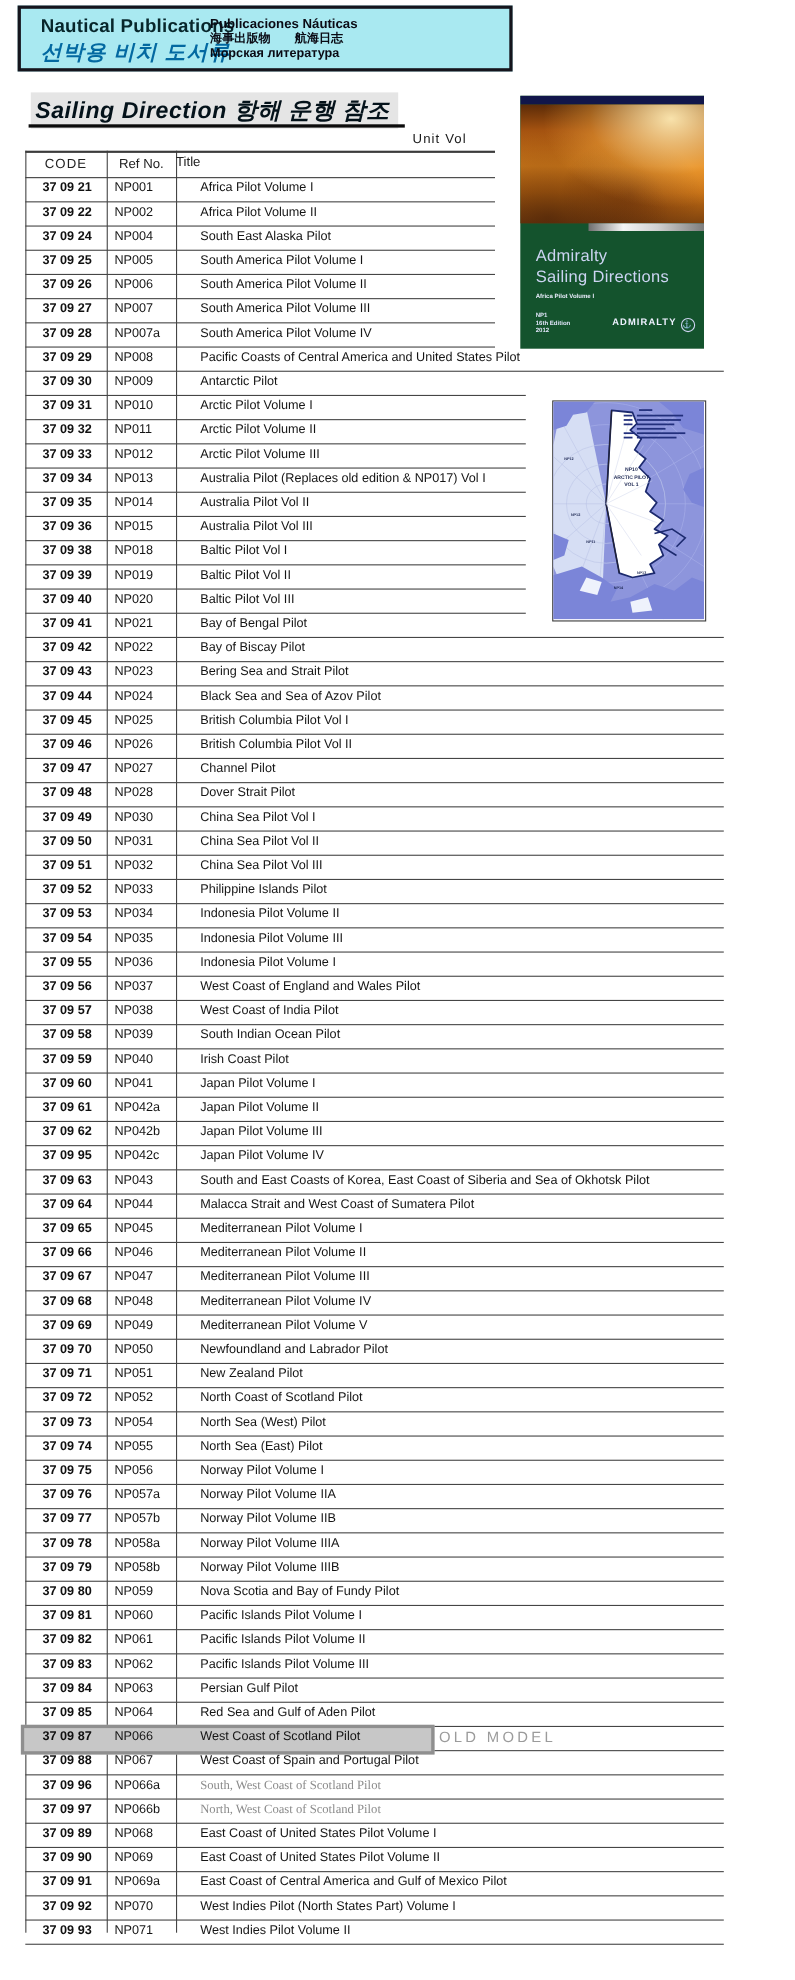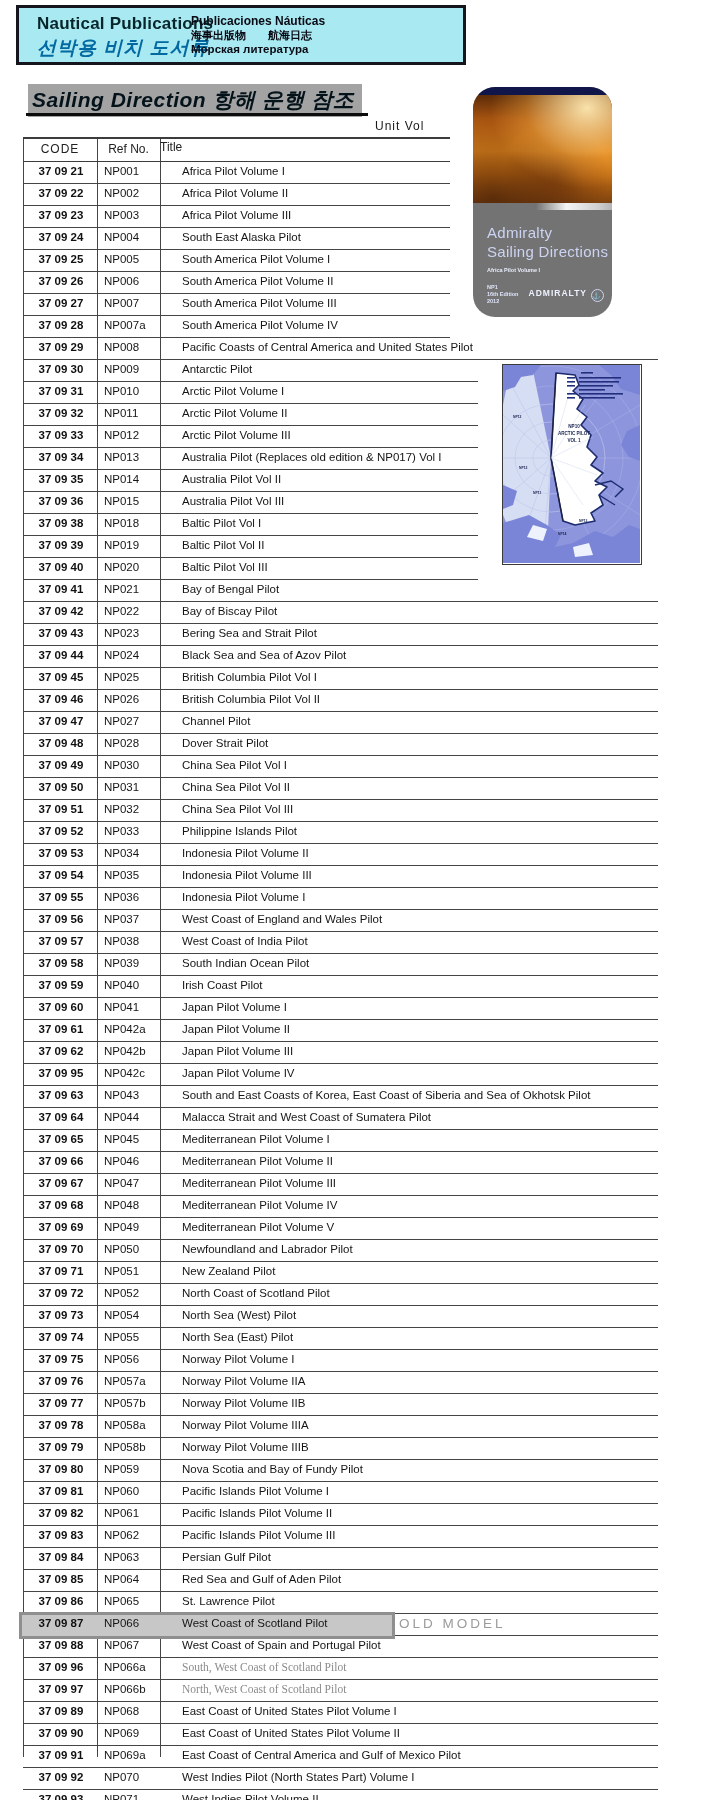--- a/index.html
+++ b/index.html
@@ -11,21 +11,21 @@
   .hb-left{position:absolute;left:18px;top:6px;}
   .hb-title-en{font-size:17px;font-weight:bold;color:#07262b;letter-spacing:.2px;}
   .hb-title-ko{font-size:19px;font-weight:bold;font-style:italic;color:#0369a1;margin-top:1px;letter-spacing:1px;}
   .hb-right{position:absolute;left:172px;top:6px;line-height:14px;}
   .hb-es{font-size:12px;font-weight:bold;color:#0a0a14;}
   .hb-cn{font-size:11px;font-weight:bold;color:#0a0a14;}
   .hb-ru{font-size:11.5px;font-weight:bold;color:#0a0a14;}
 
   
   .section-title{position:absolute;left:28px;top:84px;font-size:21px;font-weight:bold;font-style:italic;
-    color:#04121a;background:#a3a3a3;padding:2px 8px 3px 4px;letter-spacing:.5px;white-space:nowrap;}
+    color:#04121a;background:#e5e5e5;padding:2px 8px 3px 4px;letter-spacing:.5px;white-space:nowrap;}
   .title-underline{position:absolute;left:26px;top:113px;width:342px;height:3px;background:#0c0c0c;}
   .unit-label{position:absolute;left:375px;top:119px;font-size:12px;color:#1a1a1a;letter-spacing:1px;}
 
   
   .tbl{position:absolute;left:23px;top:137px;}
   .thead{position:relative;height:22px;width:427px;border-top:2px solid #3c3c3c;border-bottom:1.5px solid #3c3c3c;
     font-size:12px;color:#222;}
   .thead .h-code{position:absolute;left:0;width:74px;text-align:center;top:3px;letter-spacing:1px;}
   .thead .h-ref{position:absolute;left:74px;width:63px;text-align:center;top:3px;}
   .thead .h-title{position:absolute;left:137px;width:290px;top:1px;}
@@ -39,21 +39,21 @@
   .row.gray .c-title{color:#8b8b8b;font-family:Liberation Serif, serif;}
   .hl-box{position:absolute;left:-4px;top:-2.5px;width:370px;height:21px;background:#c7c7c7;
     border:3px solid #8f8f8f;z-index:1;}
   .old-model{position:absolute;left:376px;top:2px;color:#9b9b9b;font-size:13.5px;letter-spacing:3px;z-index:2;}
   .vline{position:absolute;width:0;border-left:1.5px solid #454545;top:137px;height:1620px;}
   .vl-left{left:23px;}
   .vl-1{left:97px;}
   .vl-2{left:160px;}
 
   
-  .cover{position:absolute;left:473px;top:87px;width:139px;height:230px;background:#737373;overflow:hidden;border-radius:22px;}
+  .cover{position:absolute;left:473px;top:87px;width:167px;height:230px;background:#14532d;overflow:hidden;}
   .cover .topstrip{position:absolute;left:0;top:0;width:100%;height:8px;background:#11164a;}
   .cover .photo{position:absolute;left:0;top:8px;width:100%;height:108px;
     background:
       radial-gradient(ellipse at 82% 12%, rgba(255,235,180,.95), rgba(255,180,70,.35) 38%, rgba(0,0,0,0) 60%),
       radial-gradient(ellipse at 15% 95%, rgba(55,22,6,.55), rgba(0,0,0,0) 55%),
       radial-gradient(ellipse at 60% 75%, rgba(80,30,8,.45), rgba(0,0,0,0) 45%),
       linear-gradient(180deg,#5c2b08 0%,#a55310 22%,#dd831c 52%,#c06a12 74%,#7e430f 100%);}
   .cover .stripe{position:absolute;left:62px;top:116px;width:105px;height:7px;
     background:linear-gradient(90deg,#6f6f6f,#f4f4f4 30%,#d0d0d0 60%,#7d7d7d);}
   .cover .bigtitle{position:absolute;left:14px;top:136px;font-size:15px;line-height:19px;color:#ccd4f2;letter-spacing:.3px;}
@@ -201,25 +201,20 @@
         <div class="c-code">37 09 21</div>
         <div class="c-ref">NP001</div>
         <div class="c-title">Africa Pilot Volume I</div>
       </div>
       <div class="row line-s">
         <div class="c-code">37 09 22</div>
         <div class="c-ref">NP002</div>
         <div class="c-title">Africa Pilot Volume II</div>
       </div>
       <div class="row line-s">
-        <div class="c-code">37 09 23</div>
-        <div class="c-ref">NP003</div>
-        <div class="c-title">Africa Pilot Volume III</div>
-      </div>
-      <div class="row line-s">
         <div class="c-code">37 09 24</div>
         <div class="c-ref">NP004</div>
         <div class="c-title">South East Alaska Pilot</div>
       </div>
       <div class="row line-s">
         <div class="c-code">37 09 25</div>
         <div class="c-ref">NP005</div>
         <div class="c-title">South America Pilot Volume I</div>
       </div>
       <div class="row line-s">
@@ -514,25 +509,20 @@
       </div>
       <div class="row line-f">
         <div class="c-code">37 09 84</div>
         <div class="c-ref">NP063</div>
         <div class="c-title">Persian Gulf Pilot</div>
       </div>
       <div class="row line-f">
         <div class="c-code">37 09 85</div>
         <div class="c-ref">NP064</div>
         <div class="c-title">Red Sea and Gulf of Aden Pilot</div>
-      </div>
-      <div class="row line-f">
-        <div class="c-code">37 09 86</div>
-        <div class="c-ref">NP065</div>
-        <div class="c-title">St. Lawrence Pilot</div>
       </div>
       <div class="row line-f">
         <div class="hl-box"></div>
         <div class="old-model">OLD MODEL</div>
         <div class="c-code">37 09 87</div>
         <div class="c-ref">NP066</div>
         <div class="c-title">West Coast of Scotland Pilot</div>
       </div>
       <div class="row line-f">
         <div class="c-code">37 09 88</div>

